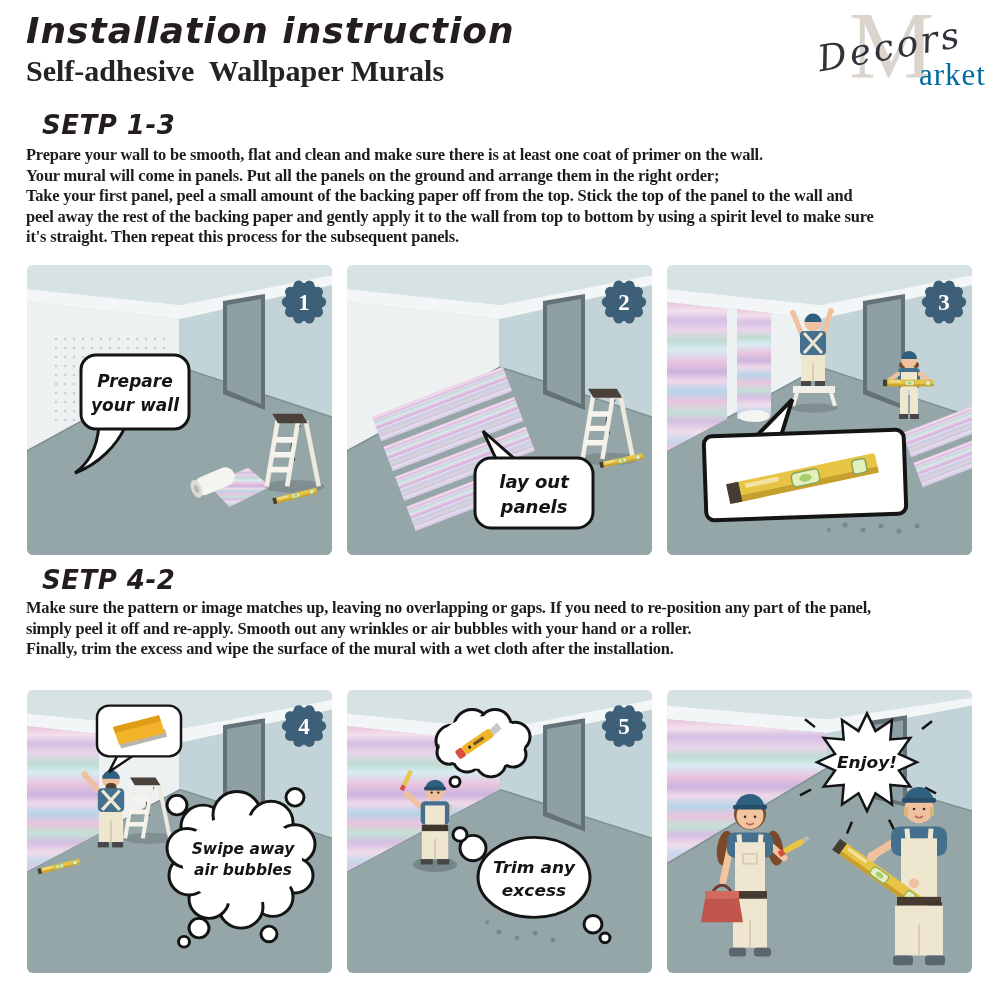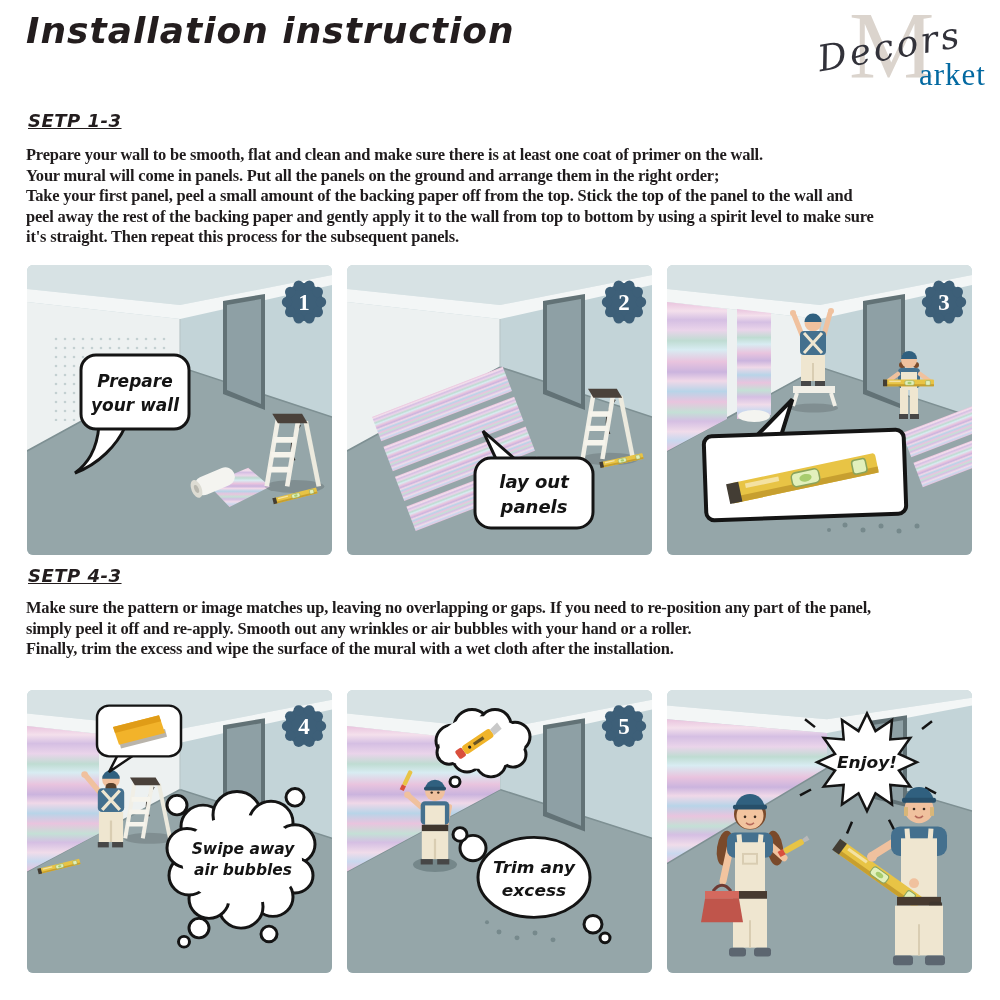--- a/index.html
+++ b/index.html
@@ -9,21 +9,21 @@
   .title{position:absolute;left:26px;top:10px;font-size:36px;letter-spacing:1px;}
   .subtitle{position:absolute;left:26px;top:54px;font-family:"Liberation Serif",serif;
             font-weight:700;font-size:30px;color:#262122;white-space:pre;}
   .logo{position:absolute;top:4px;right:14px;width:175px;height:95px;}
   .logo-m{position:absolute;left:38px;top:-14px;font-family:"Liberation Serif",serif;
           font-size:96px;color:#dbd4cd;}
   .logo-market{position:absolute;right:0px;bottom:6px;font-family:"Liberation Serif",serif;
           font-size:31px;color:#0369a1;letter-spacing:1px;}
   .logo-script{position:absolute;left:6px;top:22px;font-family:"DejaVu Serif",serif;
           font-style:italic;font-size:36px;color:#32323a;transform:rotate(-10deg);letter-spacing:3px;}
-  .step-head{position:absolute;left:28px;font-size:18px;letter-spacing:.5px;text-decoration:underline;}
+  .step-head{position:absolute;left:42px;font-size:26px;letter-spacing:.5px;}
   .head1{top:110px;} .head2{top:565px;}
   .para{position:absolute;left:26px;width:980px;font-family:"Liberation Serif",serif;
         font-weight:700;font-size:17.5px;line-height:20.5px;color:#1f1b1c;
         letter-spacing:-.2px;transform:scaleX(.94);transform-origin:left top;}
   .p1{top:144px;} .p2{top:597px;}
   .para div{white-space:nowrap;}
   .row{position:absolute;left:27px;display:flex;gap:15px;}
   .row1{top:265px;} .row2{top:690px;}
   .panel{width:305px;height:290px;border-radius:6px;overflow:hidden;}
   .row2 .panel{height:283px;}
@@ -110,20 +110,21 @@
           <circle cx="-17" cy="0" r="5.2"></circle>
         <circle cx="-13.8" cy="-10" r="5.2"></circle>
           <circle cx="-5.3" cy="-16.2" r="5.2"></circle>
         <circle cx="5.3" cy="-16.2" r="5.2"></circle>
           <circle cx="13.8" cy="-10" r="5.2"></circle>
       </g>
     </defs>
   </svg>
 
   <div class="title script">Installation instruction</div>
+  <div class="subtitle">Self-adhesive  Wallpaper Murals</div>
   <div class="logo">
     <span class="logo-m">M</span>
     <span class="logo-market">arket</span>
     <span class="logo-script">Decors</span>
   </div>
 
   <div class="step-head script head1">SETP 1-3</div>
   <div class="para p1">
     <div>Prepare your wall to be smooth, flat and clean and make sure there is at least one coat of primer on the wall.</div>
     <div>Your mural will come in panels. Put all the panels on the ground and arrange them in the right order;</div>
@@ -251,21 +252,21 @@
             </g>
         </g>
         <g>
           <use href="#badge" x="277" y="37" fill="#3d5f78"></use>
           <text class="badge-num" x="277" y="45" font-size="23" text-anchor="middle">3</text>
         </g>
       </svg>
     </div>
   </div>
 
-  <div class="step-head script head2">SETP 4-3</div>
+  <div class="step-head script head2">SETP 4-2</div>
   <div class="para p2">
     <div> Make sure the pattern or image matches up, leaving no overlapping or gaps. If you need to re-position any part of the panel,</div>
     <div>simply peel it off and re-apply. Smooth out any wrinkles or air bubbles with your hand or a roller.</div>
     <div> Finally, trim the excess and wipe the surface of the mural with a wet cloth after the installation.</div>
   </div>
 
   <div class="row row2">
 
     <div class="panel">
       <svg viewBox="0 0 305 290" preserveAspectRatio="none">

